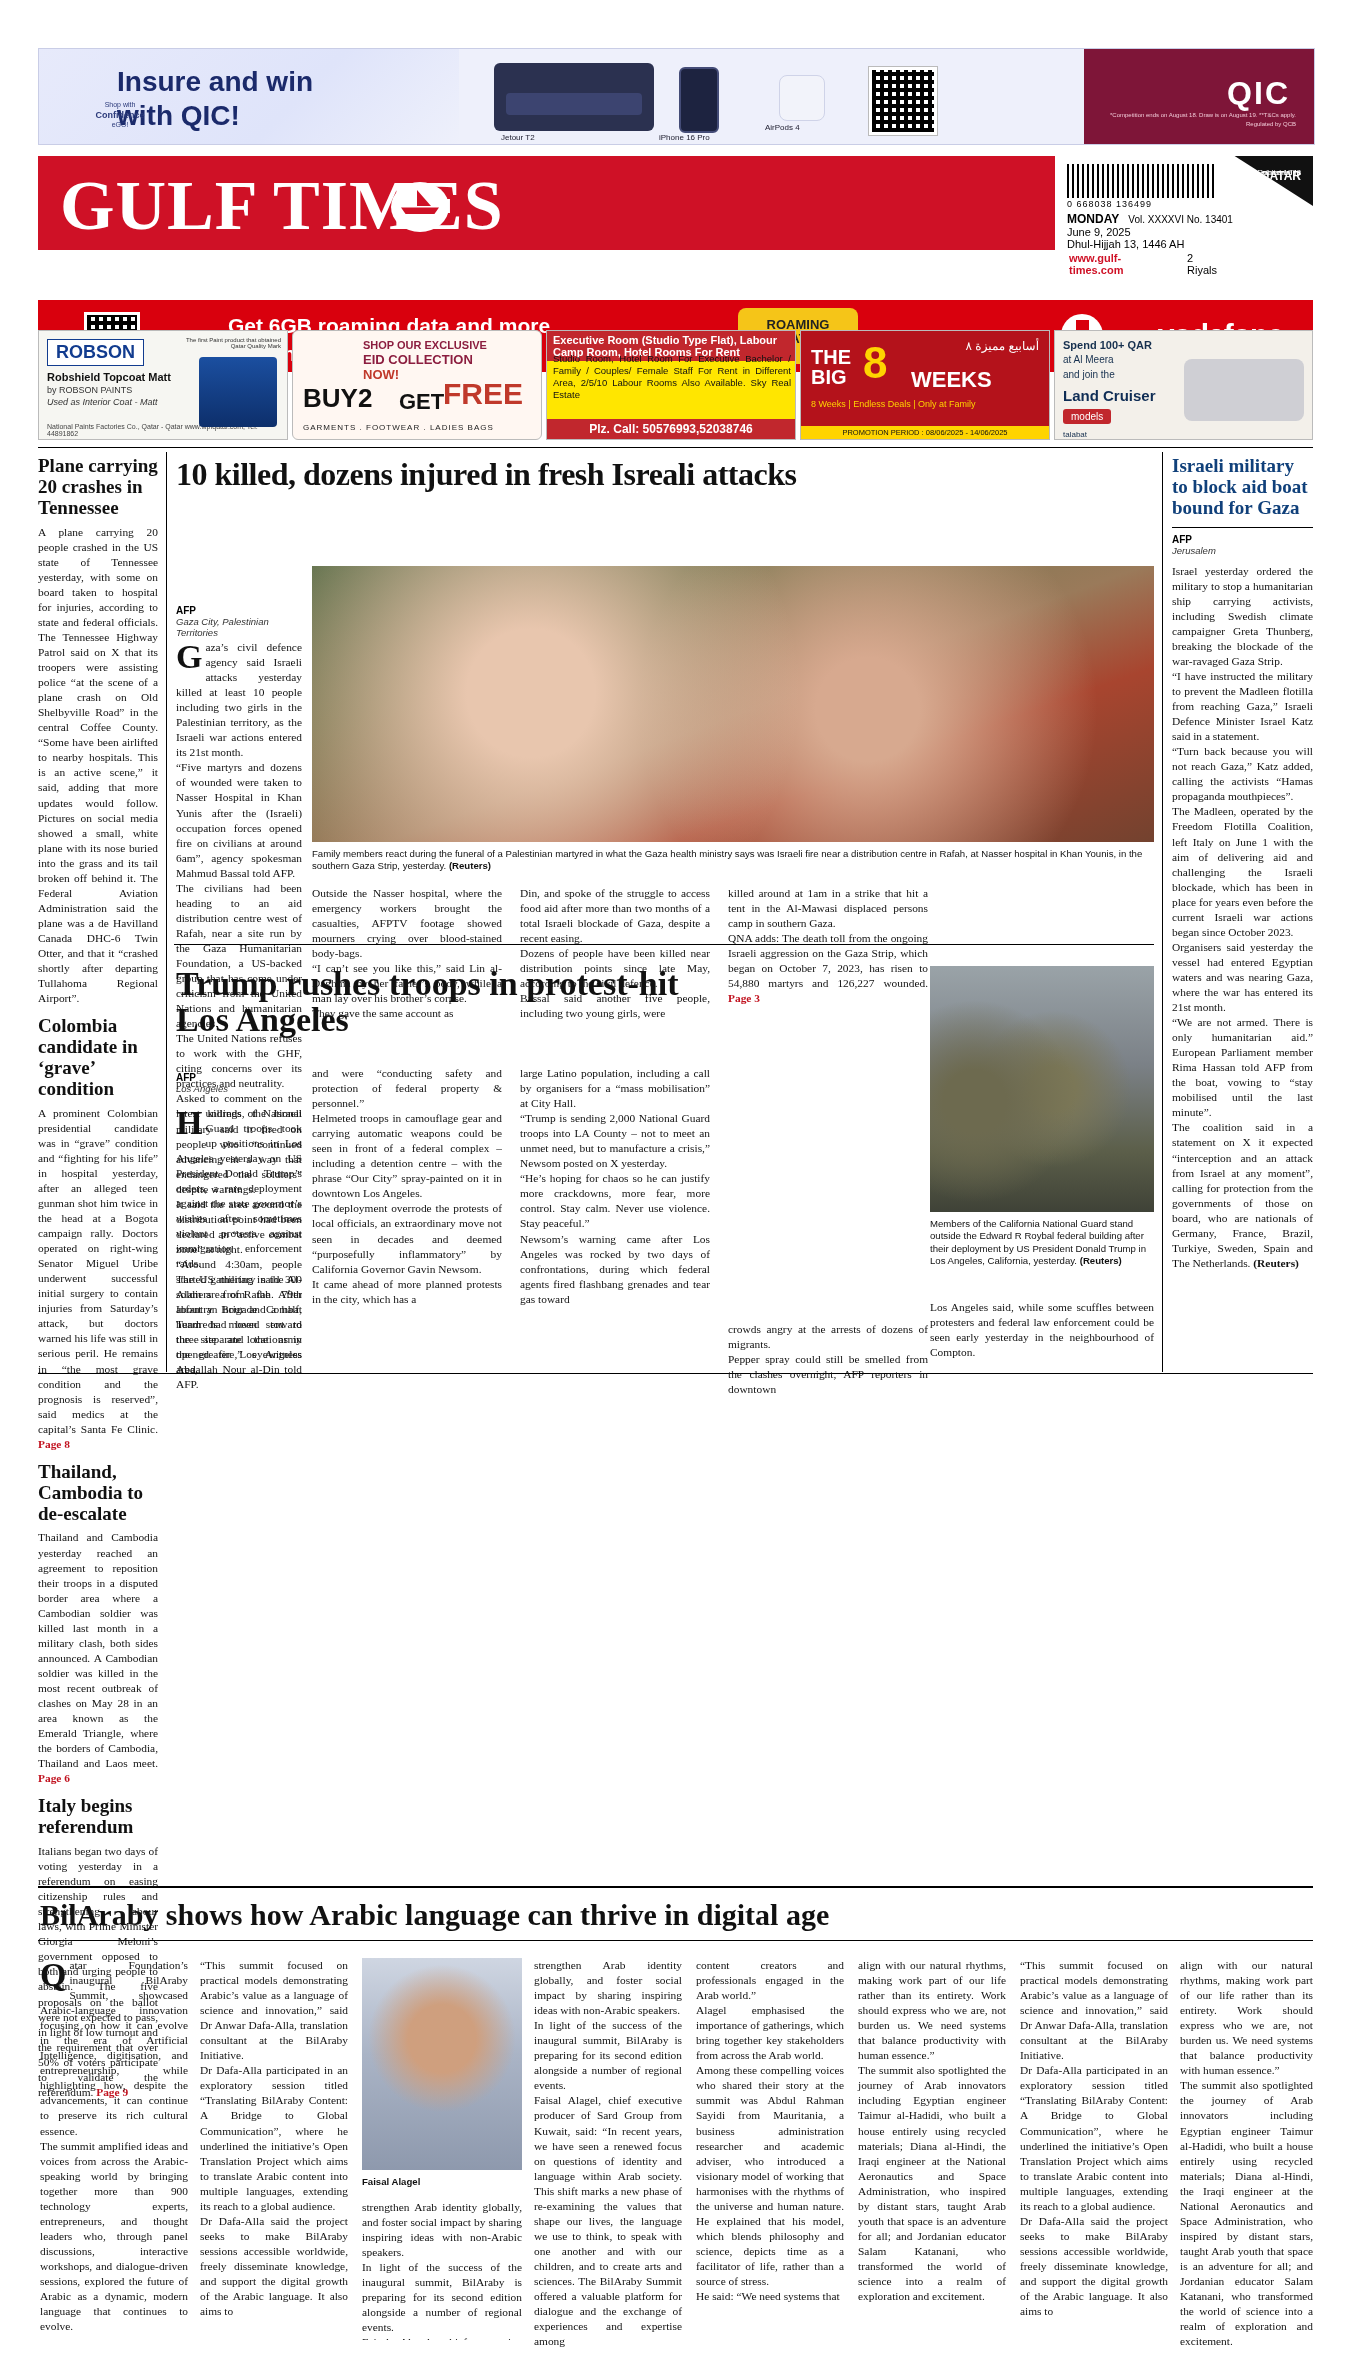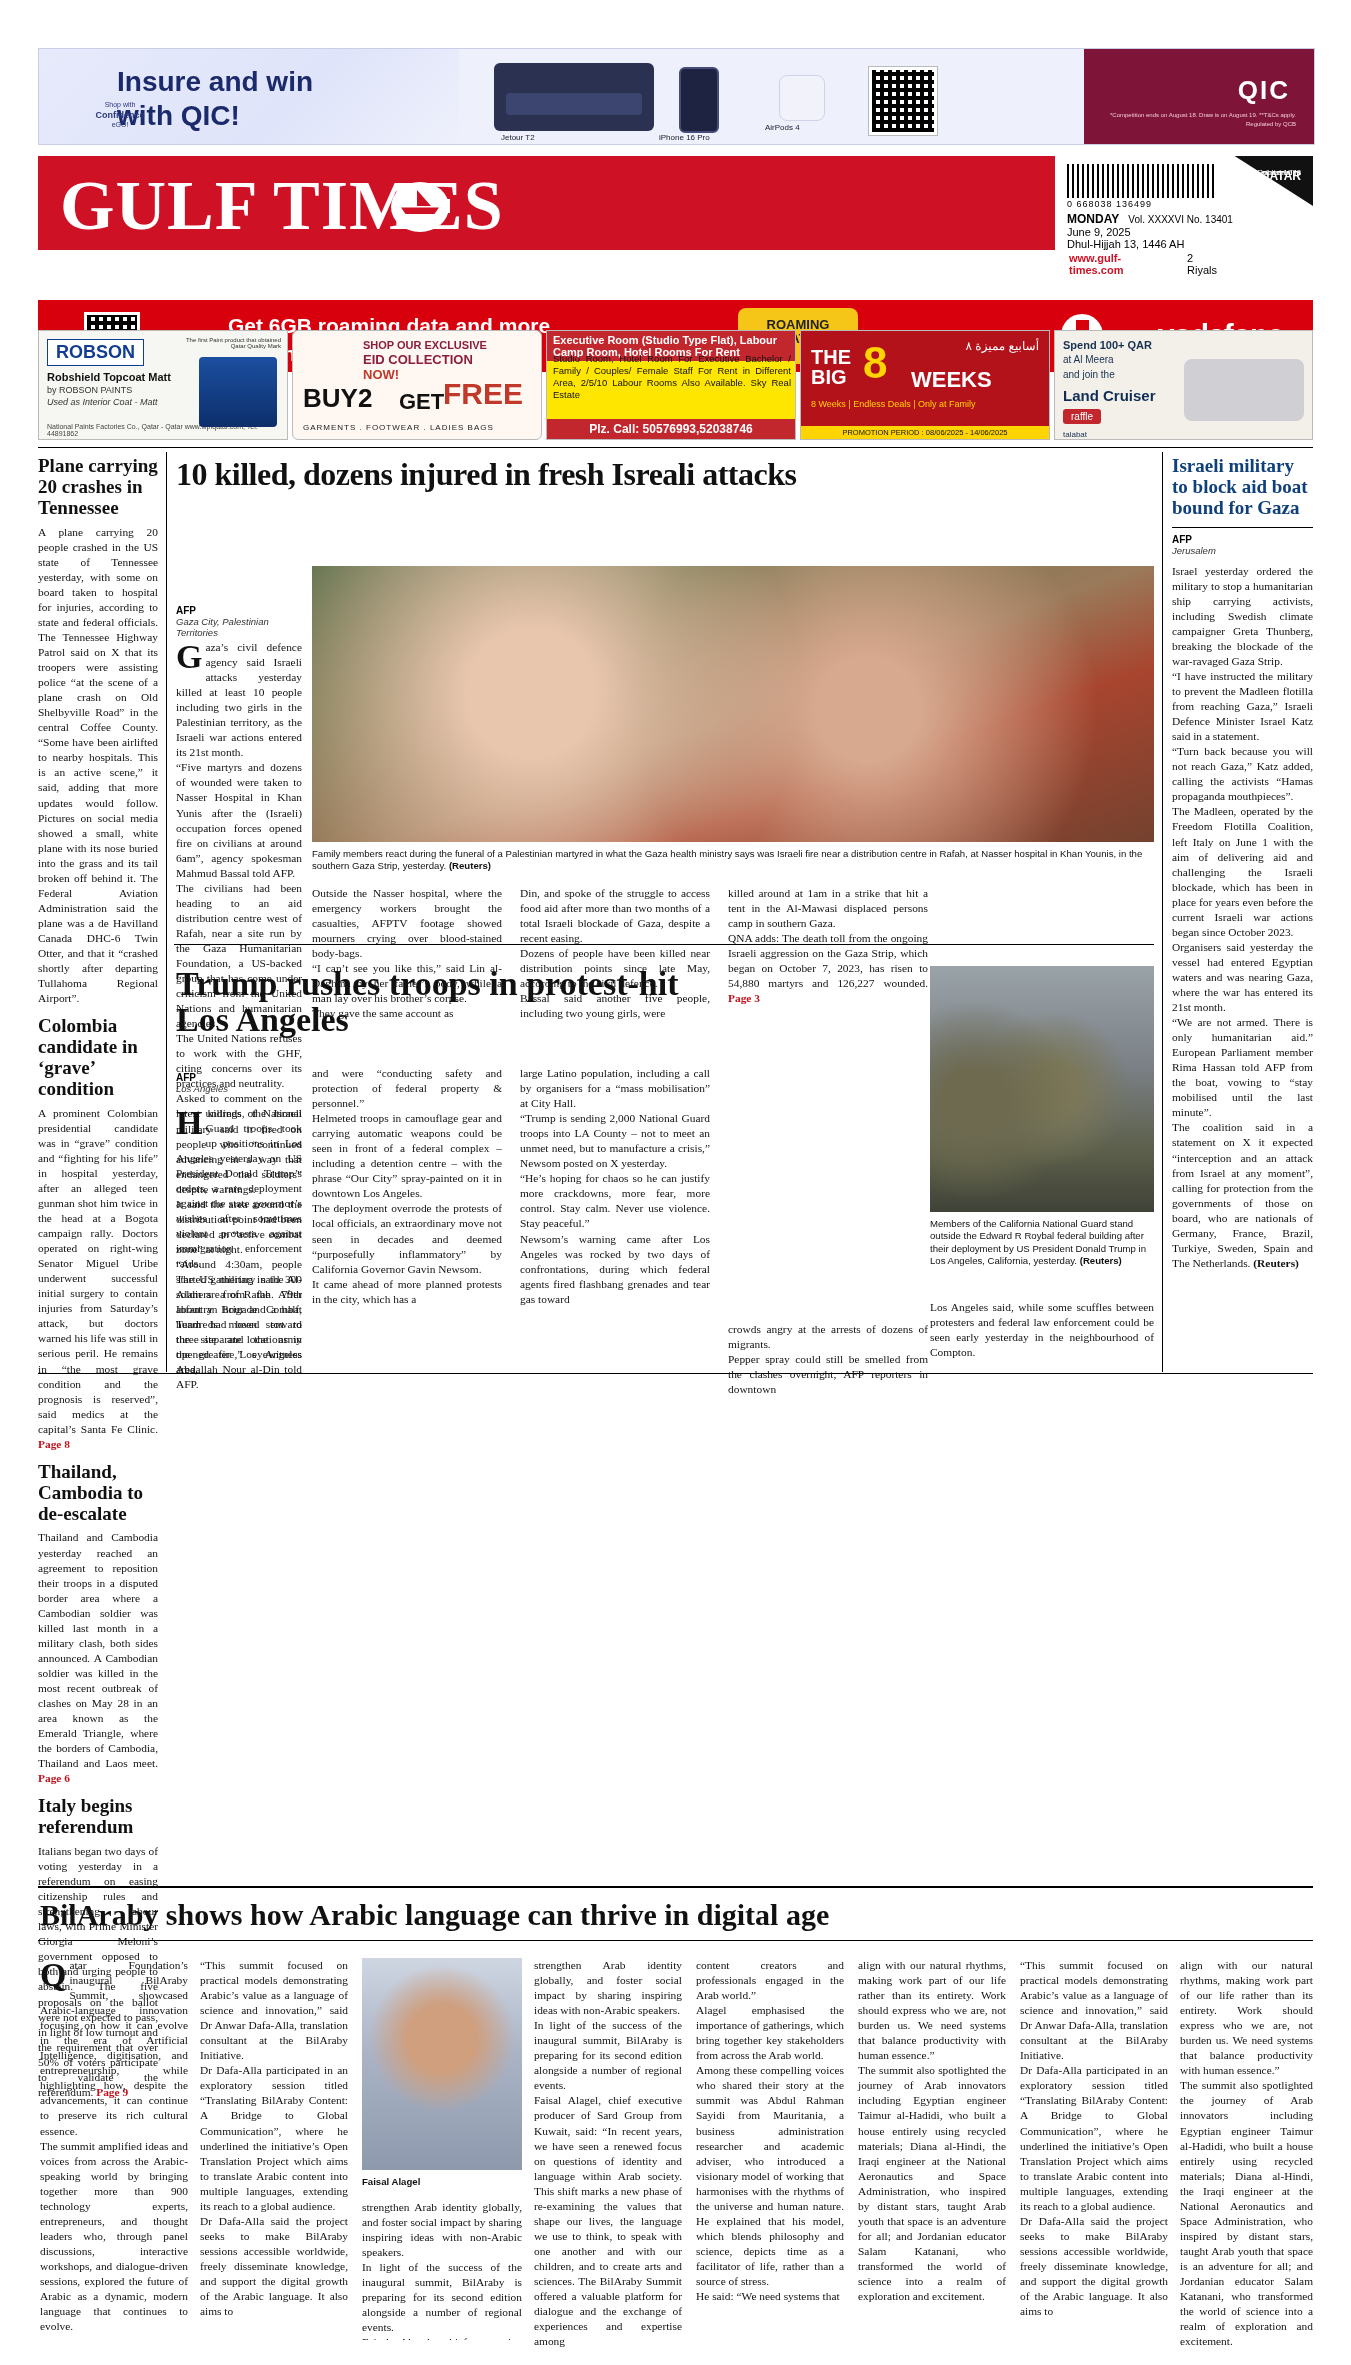--- a/index.html
+++ b/index.html
@@ -17,21 +17,21 @@
   .topad .cap1{position:absolute;left:462px;top:84px;font-family:"Liberation Sans",sans-serif;font-size:8px;color:#223;}
   .topad .phoneimg{position:absolute;left:640px;top:18px;width:36px;height:62px;background:#1d2340;border-radius:6px;border:2px solid #444c77;}
   .topad .cap2{position:absolute;left:620px;top:84px;font-family:"Liberation Sans",sans-serif;font-size:8px;color:#223;}
   .topad .podsimg{position:absolute;left:740px;top:26px;width:44px;height:44px;background:#f2f3fa;border:1px solid #cfd3e8;border-radius:8px;}
   .topad .cap3{position:absolute;left:726px;top:74px;font-family:"Liberation Sans",sans-serif;font-size:8px;color:#223;}
   .topad .qr{position:absolute;left:830px;top:18px;width:62px;height:62px;background:
      repeating-linear-gradient(0deg,#000 0 4px,#fff 4px 8px),
      repeating-linear-gradient(90deg,#000 0 4px,rgba(255,255,255,0) 4px 8px);
      background-blend-mode:multiply;border:3px solid #fff;outline:1px solid #bbb;}
   .topad .qicbox{position:absolute;right:0;top:0;width:230px;height:100%;background:#7e1538;}
-  .topad .qiclogo{position:absolute;right:24px;top:26px;color:#fff;font-family:"Liberation Sans",sans-serif;font-weight:bold;font-size:26px;letter-spacing:2px;}
+  .topad .qiclogo{position:absolute;right:24px;top:26px;color:#fff;font-family:"Liberation Sans",sans-serif;font-weight:bold;font-size:32px;letter-spacing:2px;}
   .topad .discl{position:absolute;right:18px;top:62px;width:200px;color:#f0c9d6;font-family:"Liberation Sans",sans-serif;font-size:6px;text-align:right;line-height:1.5;}
 
   
   .masthead{position:absolute;left:38px;top:156px;width:1275px;height:94px;background:#cf1126;}
   .mast-title{position:absolute;left:22px;top:10px;color:#fff;font-family:"Liberation Serif",serif;font-weight:bold;font-size:70px;letter-spacing:1px;}
   .mast-dhow{position:absolute;left:353px;top:26px;width:58px;height:50px;border-radius:50%;background:#fff;}
   .mast-dhow:after{content:"";position:absolute;left:10px;top:16px;width:38px;height:16px;background:#cf1126;clip-path:polygon(0 60%,100% 60%,88% 100%,12% 100%);}
   .mast-dhow:before{content:"";position:absolute;left:26px;top:8px;width:14px;height:16px;background:#cf1126;clip-path:polygon(0 0,100% 100%,0 100%);}
   .mast-right{position:absolute;right:0;top:0;width:258px;height:100%;background:#ffffff;border-left:1px solid #cf1126;}
   .barcode{position:absolute;left:12px;top:8px;width:150px;height:34px;background:repeating-linear-gradient(90deg,#000 0 2px,#fff 2px 5px);}
@@ -235,21 +235,21 @@
       <div class="ar">أسابيع مميزة ٨</div>
       <div class="sub">8 Weeks | Endless Deals | Only at Family</div>
       <div class="promo">PROMOTION PERIOD : 08/06/2025 - 14/06/2025</div>
     </div>
 
     <div class="adbox ad5">
       <div class="t1">Spend 100+ QAR</div>
       <div class="t2">at Al Meera</div>
       <div class="t3">and join the</div>
       <div class="t4">Land Cruiser</div>
-      <div class="raffle">raffle</div>
+      <div class="raffle">models</div>
       <div class="car"></div>
       <div class="brand">talabat</div>
     </div>
   </div>
 
   <div class="rule hline" style="left:38px;top:447px;width:1275px;"></div>
   <div class="rule vline" style="left:166px;top:452px;height:920px;"></div>
   <div class="rule vline" style="left:1162px;top:452px;height:920px;"></div>
   <div class="rule hline" style="left:38px;top:1373px;width:1275px;"></div>
   <div class="rule hline" style="left:174px;top:944px;width:980px;"></div>

